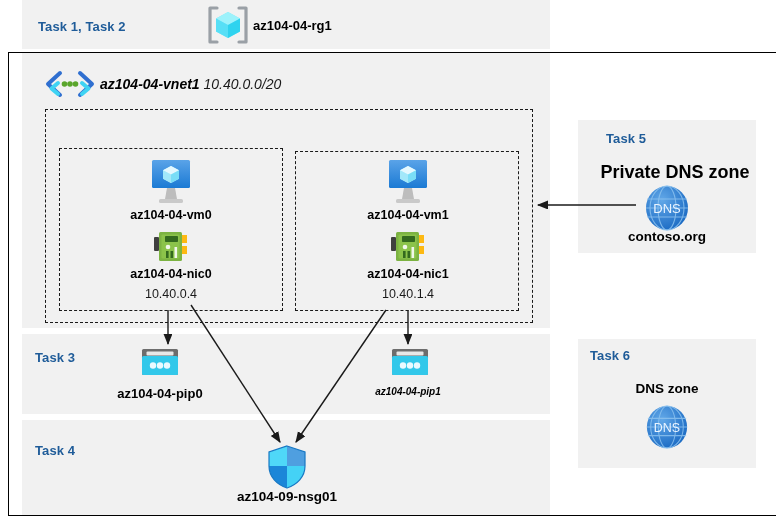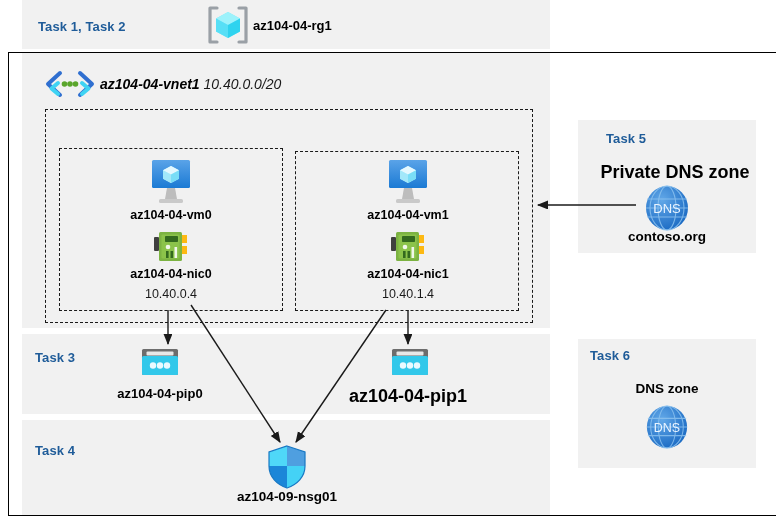--- a/index.html
+++ b/index.html
@@ -212,21 +212,21 @@
   <div class="icon" style="left:378px;top:347px;">
     <svg width="48" height="36" viewBox="0 0 48 36">
       <rect x="6" y="2" width="36" height="26" rx="1.5" fill="#6d6d6d"></rect>
       <rect x="6" y="9" width="36" height="19" rx="1.5" fill="#32c8ea"></rect>
       <rect x="10.5" y="4.5" width="27" height="4" rx="1" fill="#e8e8e8"></rect>
       <circle cx="17" cy="18.5" r="3.2" fill="#eafaff"></circle>
       <circle cx="24" cy="18.5" r="3.2" fill="#eafaff"></circle>
       <circle cx="31" cy="18.5" r="3.2" fill="#eafaff"></circle>
     </svg>
   </div>
-  <div class="lbl center node-name" style="left:400px;top:386px;font-size:18px;">az104-04-pip1</div>
+  <div class="lbl center node-name" style="left:400px;top:386px;font-size:10px;font-style:italic;">az104-04-pip1</div>
 
   <div class="tasklabel" style="left:27px;top:443px;">Task 4</div>
 
   <div class="icon" style="left:257px;top:444px;">
     <svg width="44" height="46" viewBox="0 0 44 46">
       <defs>
         <clipPath id="shieldclip">
           <path d="M22 2 L40 8 L40 22 C40 33 32 40.5 22 44 C12 40.5 4 33 4 22 L4 8 Z"></path>
         </clipPath>
       </defs>

